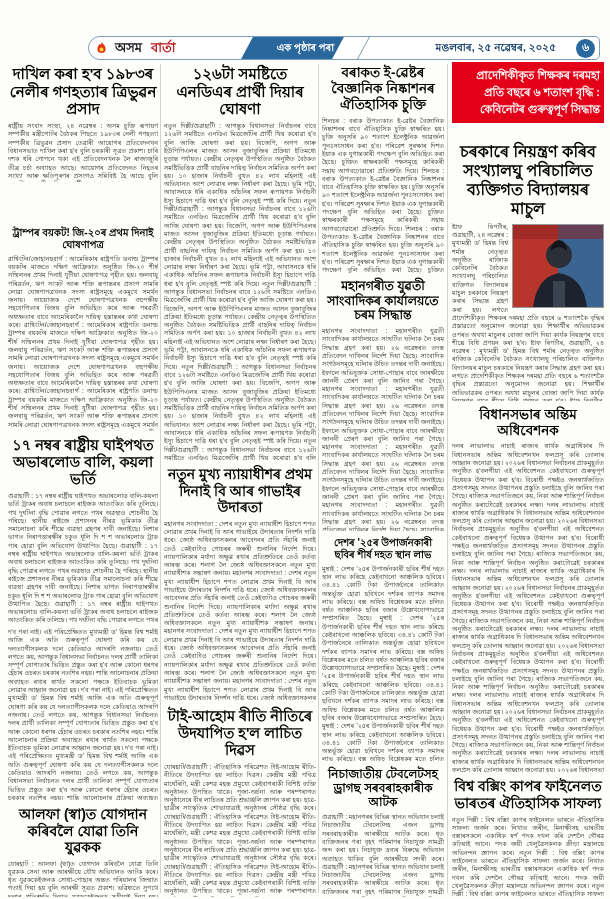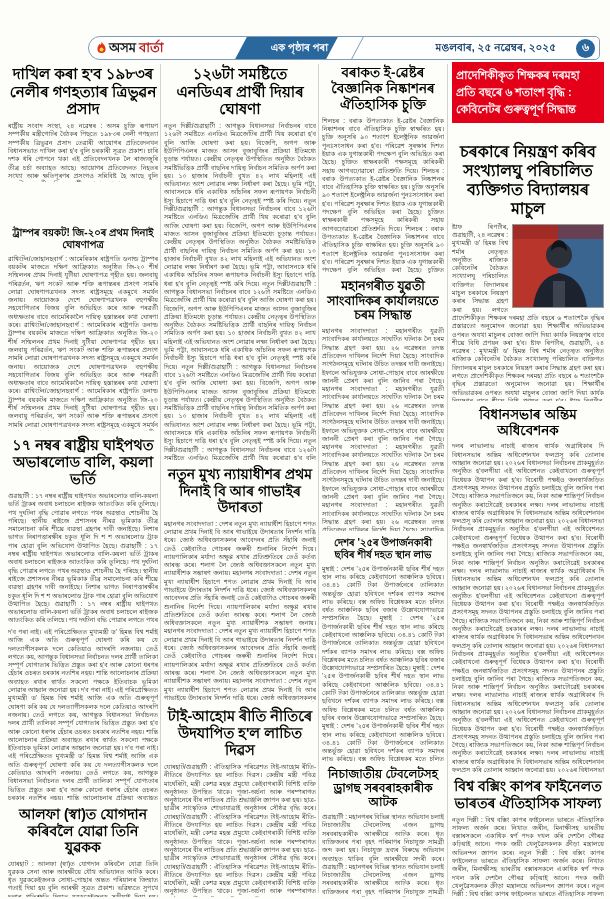--- a/index.html
+++ b/index.html
@@ -9,21 +9,21 @@
     background:#fdfdfa; overflow:hidden;
     font-family:"Liberation Sans","DejaVu Sans",sans-serif;
     color:#111;
   }
   
   .masthead {
     position:absolute; left:88px; top:36px; right:10px; height:24px;
     border:1px solid #7d9db8; border-radius:12px 5px 5px 12px;
     background:#fff; display:flex; align-items:center; overflow:hidden;
   }
-  .logo { display:flex; align-items:center; gap:3px; padding:0 10px 0 8px; font-weight:bold; font-size:13px; }
+  .logo { display:flex; align-items:center; gap:9px; padding:0 10px 0 8px; font-weight:bold; font-size:13px; }
   .logo .flame { width:9px; height:12px; display:inline-block; }
   .logo .lp { color:#14141a; }
   .logo .ls { color:#b91c1c; }
   .mast-spacer { flex:1; }
   .slash { width:26px; height:24px; background:#2a679d; transform:skewX(-28deg); margin-right:-14px; }
   .section-box {
     background:#2a679d; color:#fff; font-size:10px; font-weight:bold;
     height:24px; display:flex; align-items:center; padding:0 18px;
     transform:skewX(-28deg); white-space:nowrap;
   }
@@ -65,21 +65,21 @@
   .h-c2s3{font-size:14.5px;}.b-c2s3{height:192px;}
   .h-c3s1{font-size:13.5px;}.b-c3s1{height:156px;}
   .h-c3s2{font-size:12.5px;}.b-c3s2{height:204px;}
   .h-c3s3{font-size:10px;}.b-c3s3{height:196px;}
   .h-c3s4{font-size:12px;}  .b-c3s4{height:118px;}
   .h-c4s1{font-size:16px;margin-top:20px;}  .b-c4s1{height:178px;}
   .h-c4s2{font-size:13.5px;}.b-c4s2{height:330px;}
   .h-c4s3{font-size:14px;}  .b-c4s3{height:142px;}
   
   .highlight-box {
-    background:#e50019; color:#fff; font-weight:bold; text-align:left;
+    background:#e50019; color:#fff; font-weight:bold; text-align:right;
     font-size:11px; line-height:1.55; padding:5px 4px; margin:0 0 4px;
     min-height:56px; display:flex; align-items:center; justify-content:center;
   }
   
   .photo-wrap { float:right; width:92px; height:84px; margin:1px 0 2px 4px; border:1px solid #999; }
   .photo-wrap svg { display:block; }
 </style>
 </head>
 <body>
 

